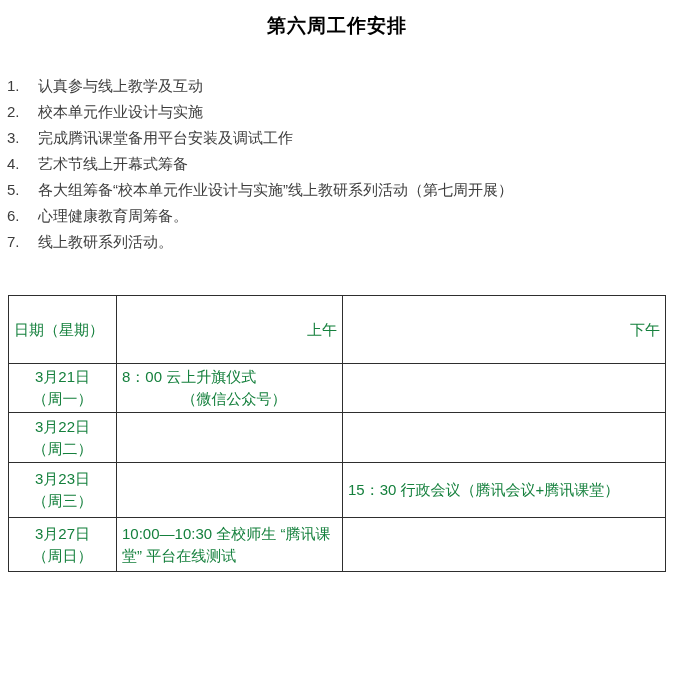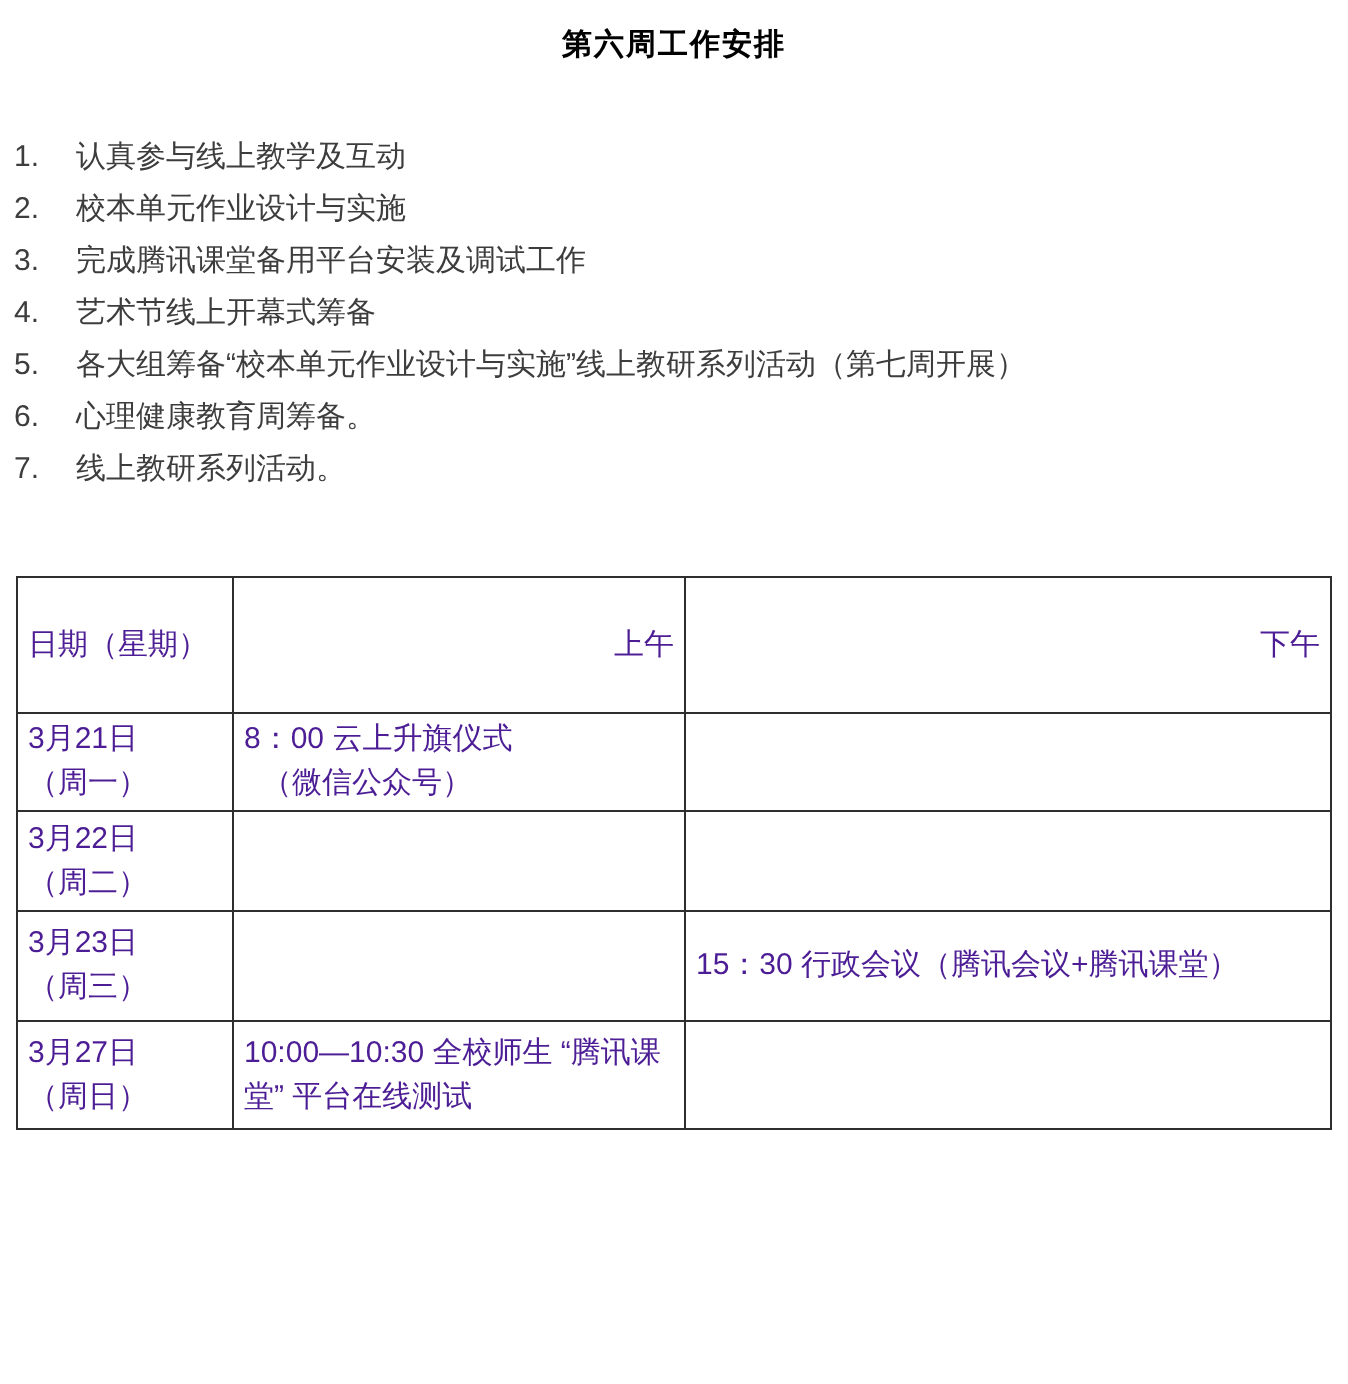--- a/index.html
+++ b/index.html
@@ -13,21 +13,21 @@
     overflow: hidden;
     font-family: "Liberation Sans", "DejaVu Sans", sans-serif;
     color: #3d3d3d;
     position: relative;
   }
   .doc-title {
     padding-top: 13px;
     text-align: center;
     font-family: "Liberation Serif", "DejaVu Serif", serif;
     font-weight: bold;
-    font-size: 15px;
+    font-size: 19px;
     color: #000000;
     letter-spacing: 1px;
   }
   .task-list {
     margin-top: 34px;
     margin-left: 7px;
   }
   .task-item {
     display: flex;
     align-items: baseline;
@@ -41,21 +41,21 @@
   }
   .task-text {
     flex: 1;
   }
   table.schedule {
     margin: 40px 0 0 8px;
     border-collapse: collapse;
     table-layout: fixed;
     width: 657px;
     font-size: 15px;
-    color: #4c1d95;
+    color: #15803d;
   }
   table.schedule th,
   table.schedule td {
     border: 1px solid #2e2e2e;
     vertical-align: middle;
     line-height: 22px;
     font-weight: normal;
     padding: 2px 5px;
     overflow: hidden;
   }
@@ -64,23 +64,23 @@
   col.c-pm   { width: 323px; }
   tr.hdr            { height: 68px; }
   tr.r0             { height: 48px; }
   tr.r1             { height: 50px; }
   tr.r2             { height: 55px; margin-top: 15px; }
   tr.r3             { height: 52px; }
   tr.r4             { height: 53px; }
   tr.r5             { height: 54px; }
   th.h-date { text-align: left; padding-left: 7px; }
   th.h-mid, th.h-pm { text-align: right; }
-  td.d-date { text-align: left; }
+  td.d-date { text-align: center; }
   td.d-cell { text-align: left; }
-  .line2-indent { margin-left: 9px; }
+  .line2-indent { margin-left: 9px; text-align: center; }
 </style>
 </head>
 <body>
 
 <div class="doc-title">第六周工作安排</div>
 
 <div class="task-list">
   <div class="task-item">
     <span class="task-num">1.</span>
     <span class="task-text">认真参与线上教学及互动</span>

